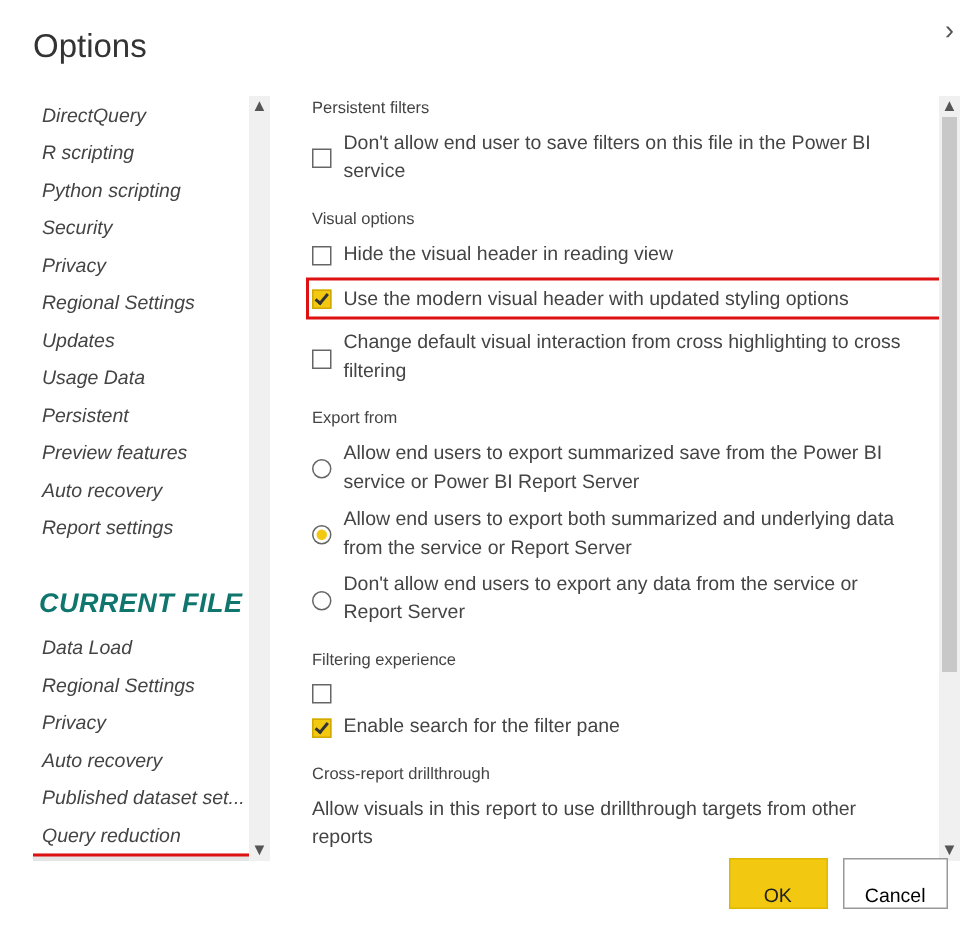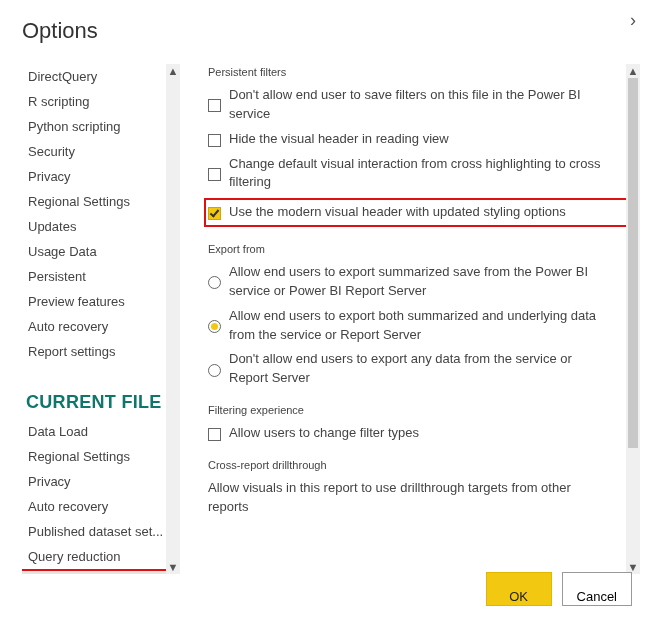--- a/index.html
+++ b/index.html
@@ -34,20 +34,21 @@
   }
   .body {
     display: flex;
     height: 510px;
   }
   .sidebar {
     width: 158px;
     padding-right: 4px;
     overflow: hidden;
     position: relative;
+    font-style: italic;
   }
   .sidebar-scroll {
     position: absolute;
     right: 0;
     top: 0;
     width: 14px;
     height: 100%;
     background: #f0f0f0;
     display: flex;
     flex-direction: column;
@@ -233,51 +234,55 @@
       </div>
     </div>
 
     <div class="content">
       <div class="group-heading">Persistent filters</div>
       <div class="opt">
         <div class="cb"></div>
         <div class="opt-label">Don't allow end user to save filters on this file in the Power BI service</div>
       </div>
 
+      <div class="group-heading mt">Visual options</div>
       <div class="opt">
         <div class="cb"></div>
         <div class="opt-label">Hide the visual header in reading view</div>
-      </div>
-      <div class="opt">
-        <div class="cb"></div>
-        <div class="opt-label">Change default visual interaction from cross highlighting to cross filtering</div>
       </div>
       <div class="opt hl">
         <div class="cb checked"></div>
         <div class="opt-label">Use the modern visual header with updated styling options</div>
       </div>
+      <div class="opt">
+        <div class="cb"></div>
+        <div class="opt-label">Change default visual interaction from cross highlighting to cross filtering</div>
+      </div>
 
       <div class="group-heading mt">Export from</div>
       <div class="opt">
         <div class="rb"></div>
         <div class="opt-label">Allow end users to export summarized save from the Power BI service or Power BI Report Server</div>
       </div>
       <div class="opt">
         <div class="rb checked"></div>
         <div class="opt-label">Allow end users to export both summarized and underlying data from the service or Report Server</div>
       </div>
       <div class="opt">
         <div class="rb"></div>
         <div class="opt-label">Don't allow end users to export any data from the service or Report Server</div>
       </div>
 
       <div class="group-heading mt">Filtering experience</div>
       <div class="opt">
         <div class="cb"></div>
-        <div class="opt-label">Allow users to change filter types</div>
+      </div>
+      <div class="opt">
+        <div class="cb checked"></div>
+        <div class="opt-label">Enable search for the filter pane</div>
       </div>
 
       <div class="group-heading mt">Cross-report drillthrough</div>
       <div class="opt">
 
         <div class="opt-label">Allow visuals in this report to use drillthrough targets from other reports</div>
       </div>
 
       <div class="content-scroll">
         <div class="sb-arrow">▲</div>

